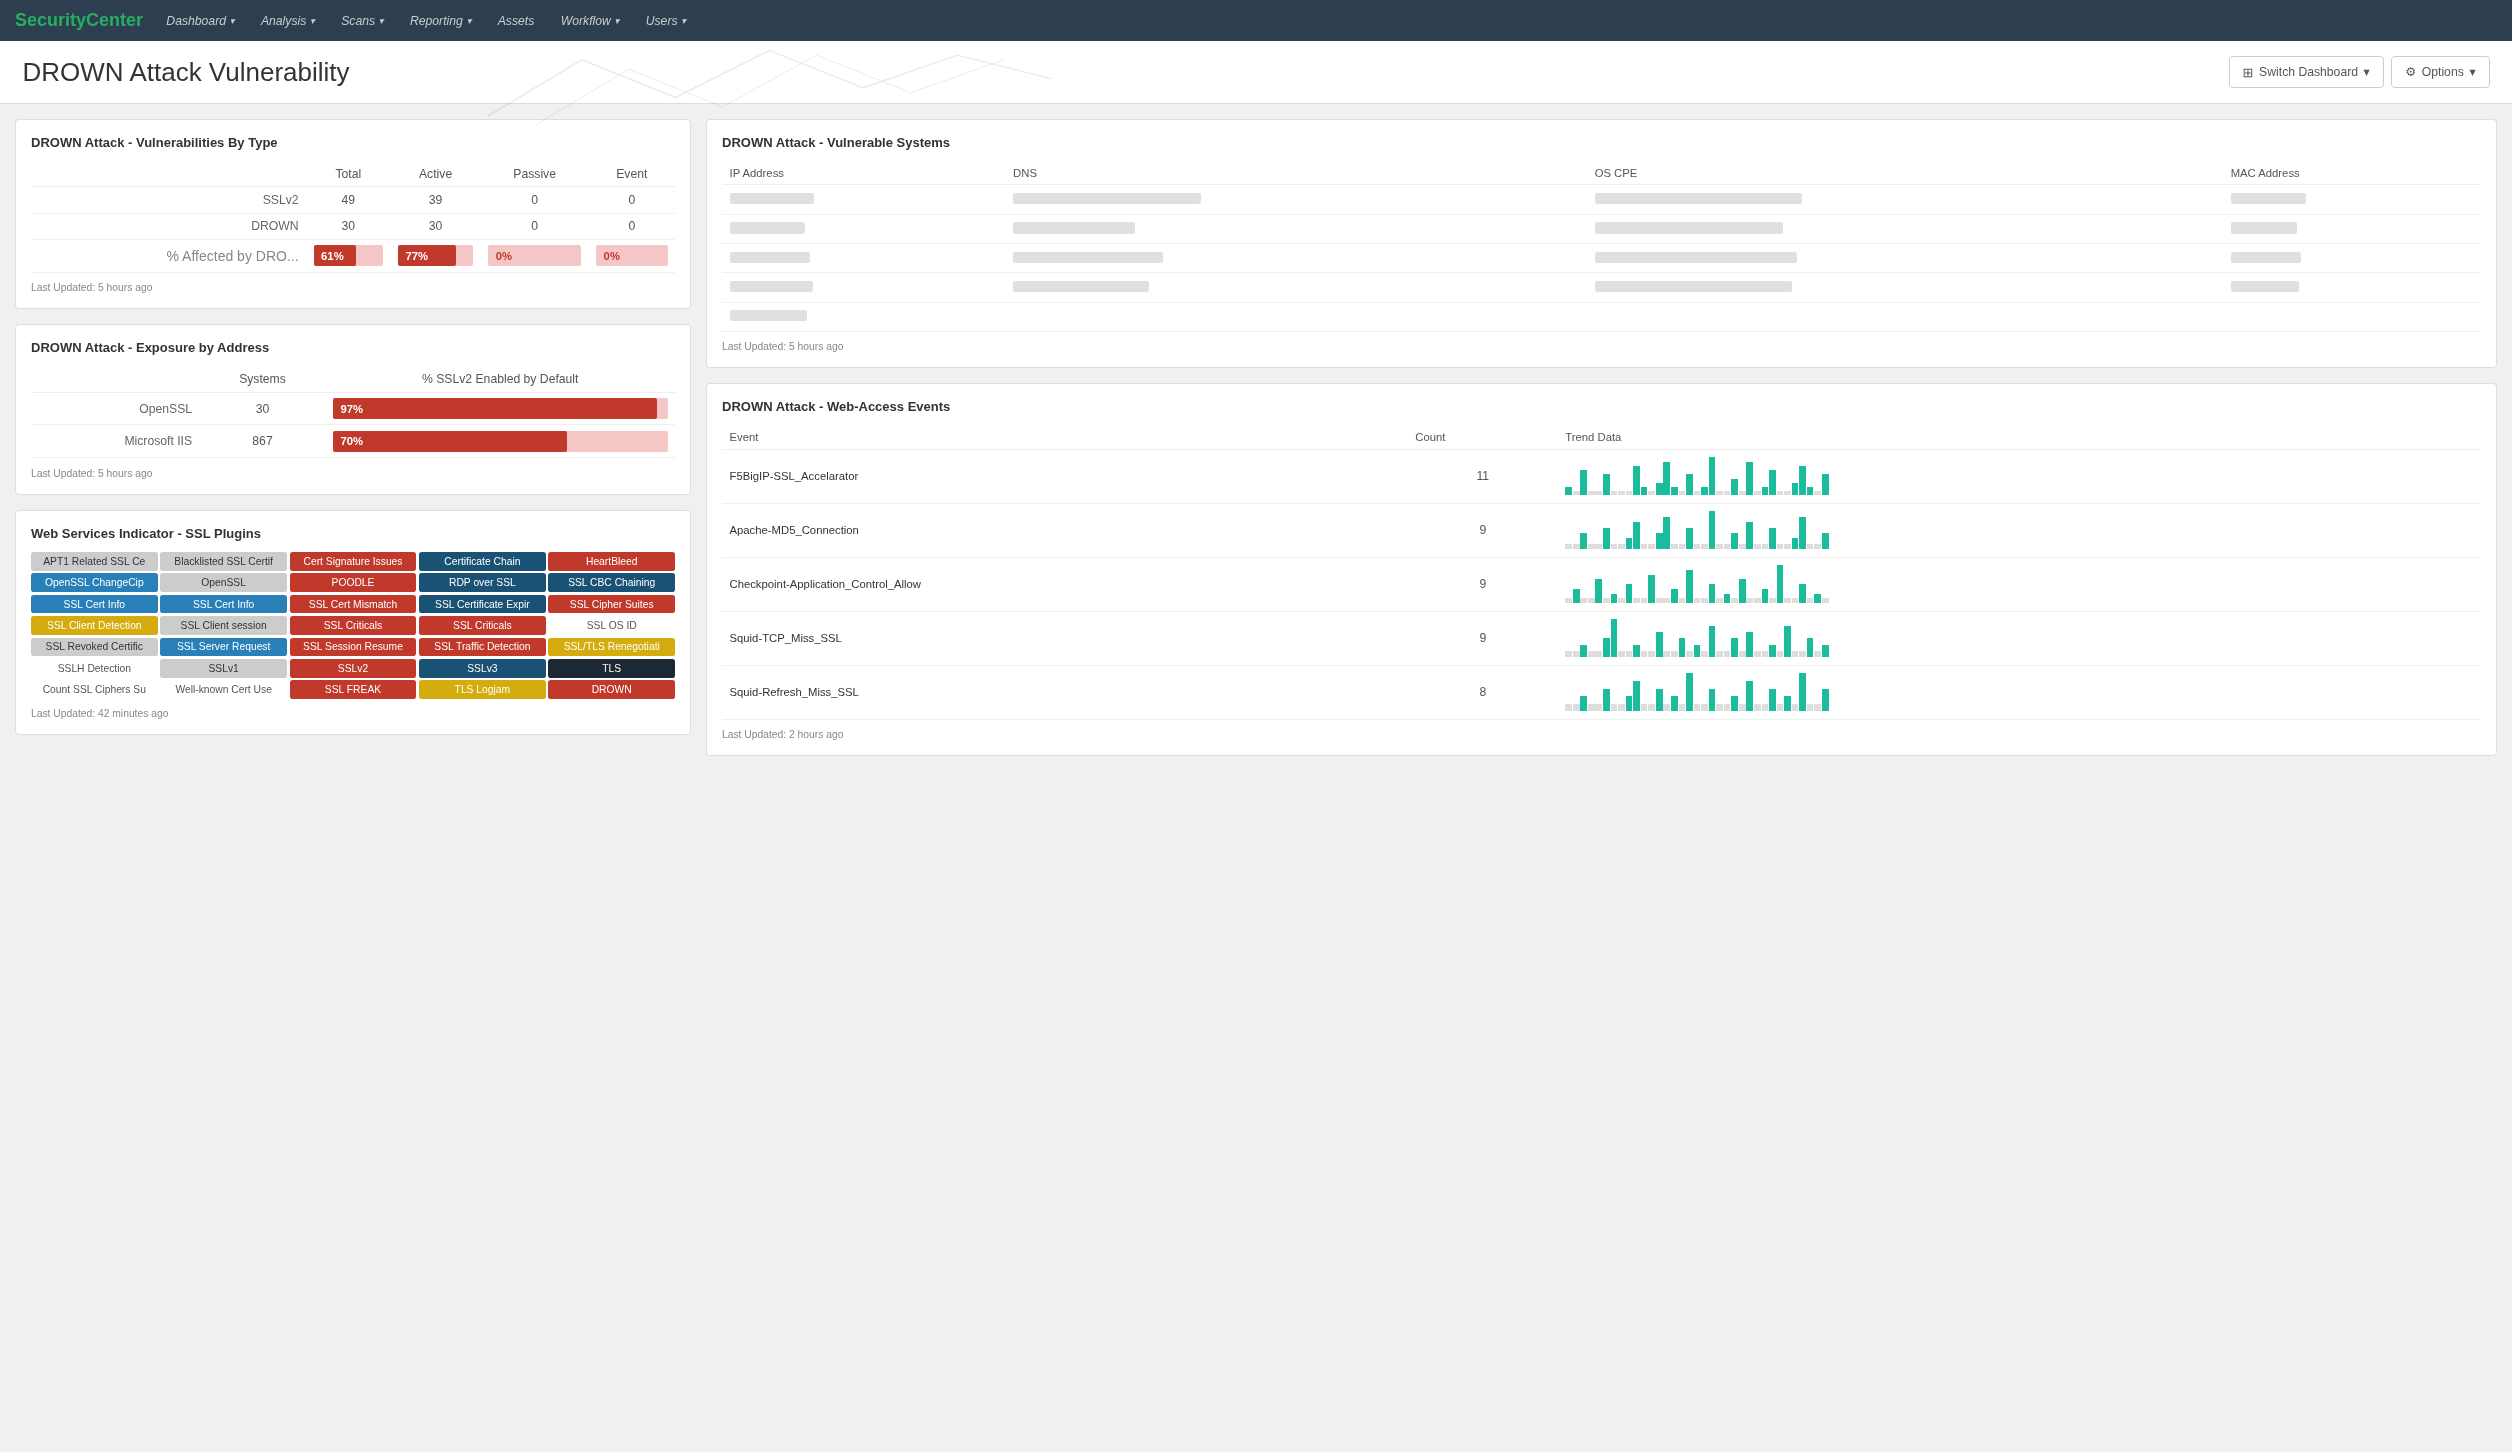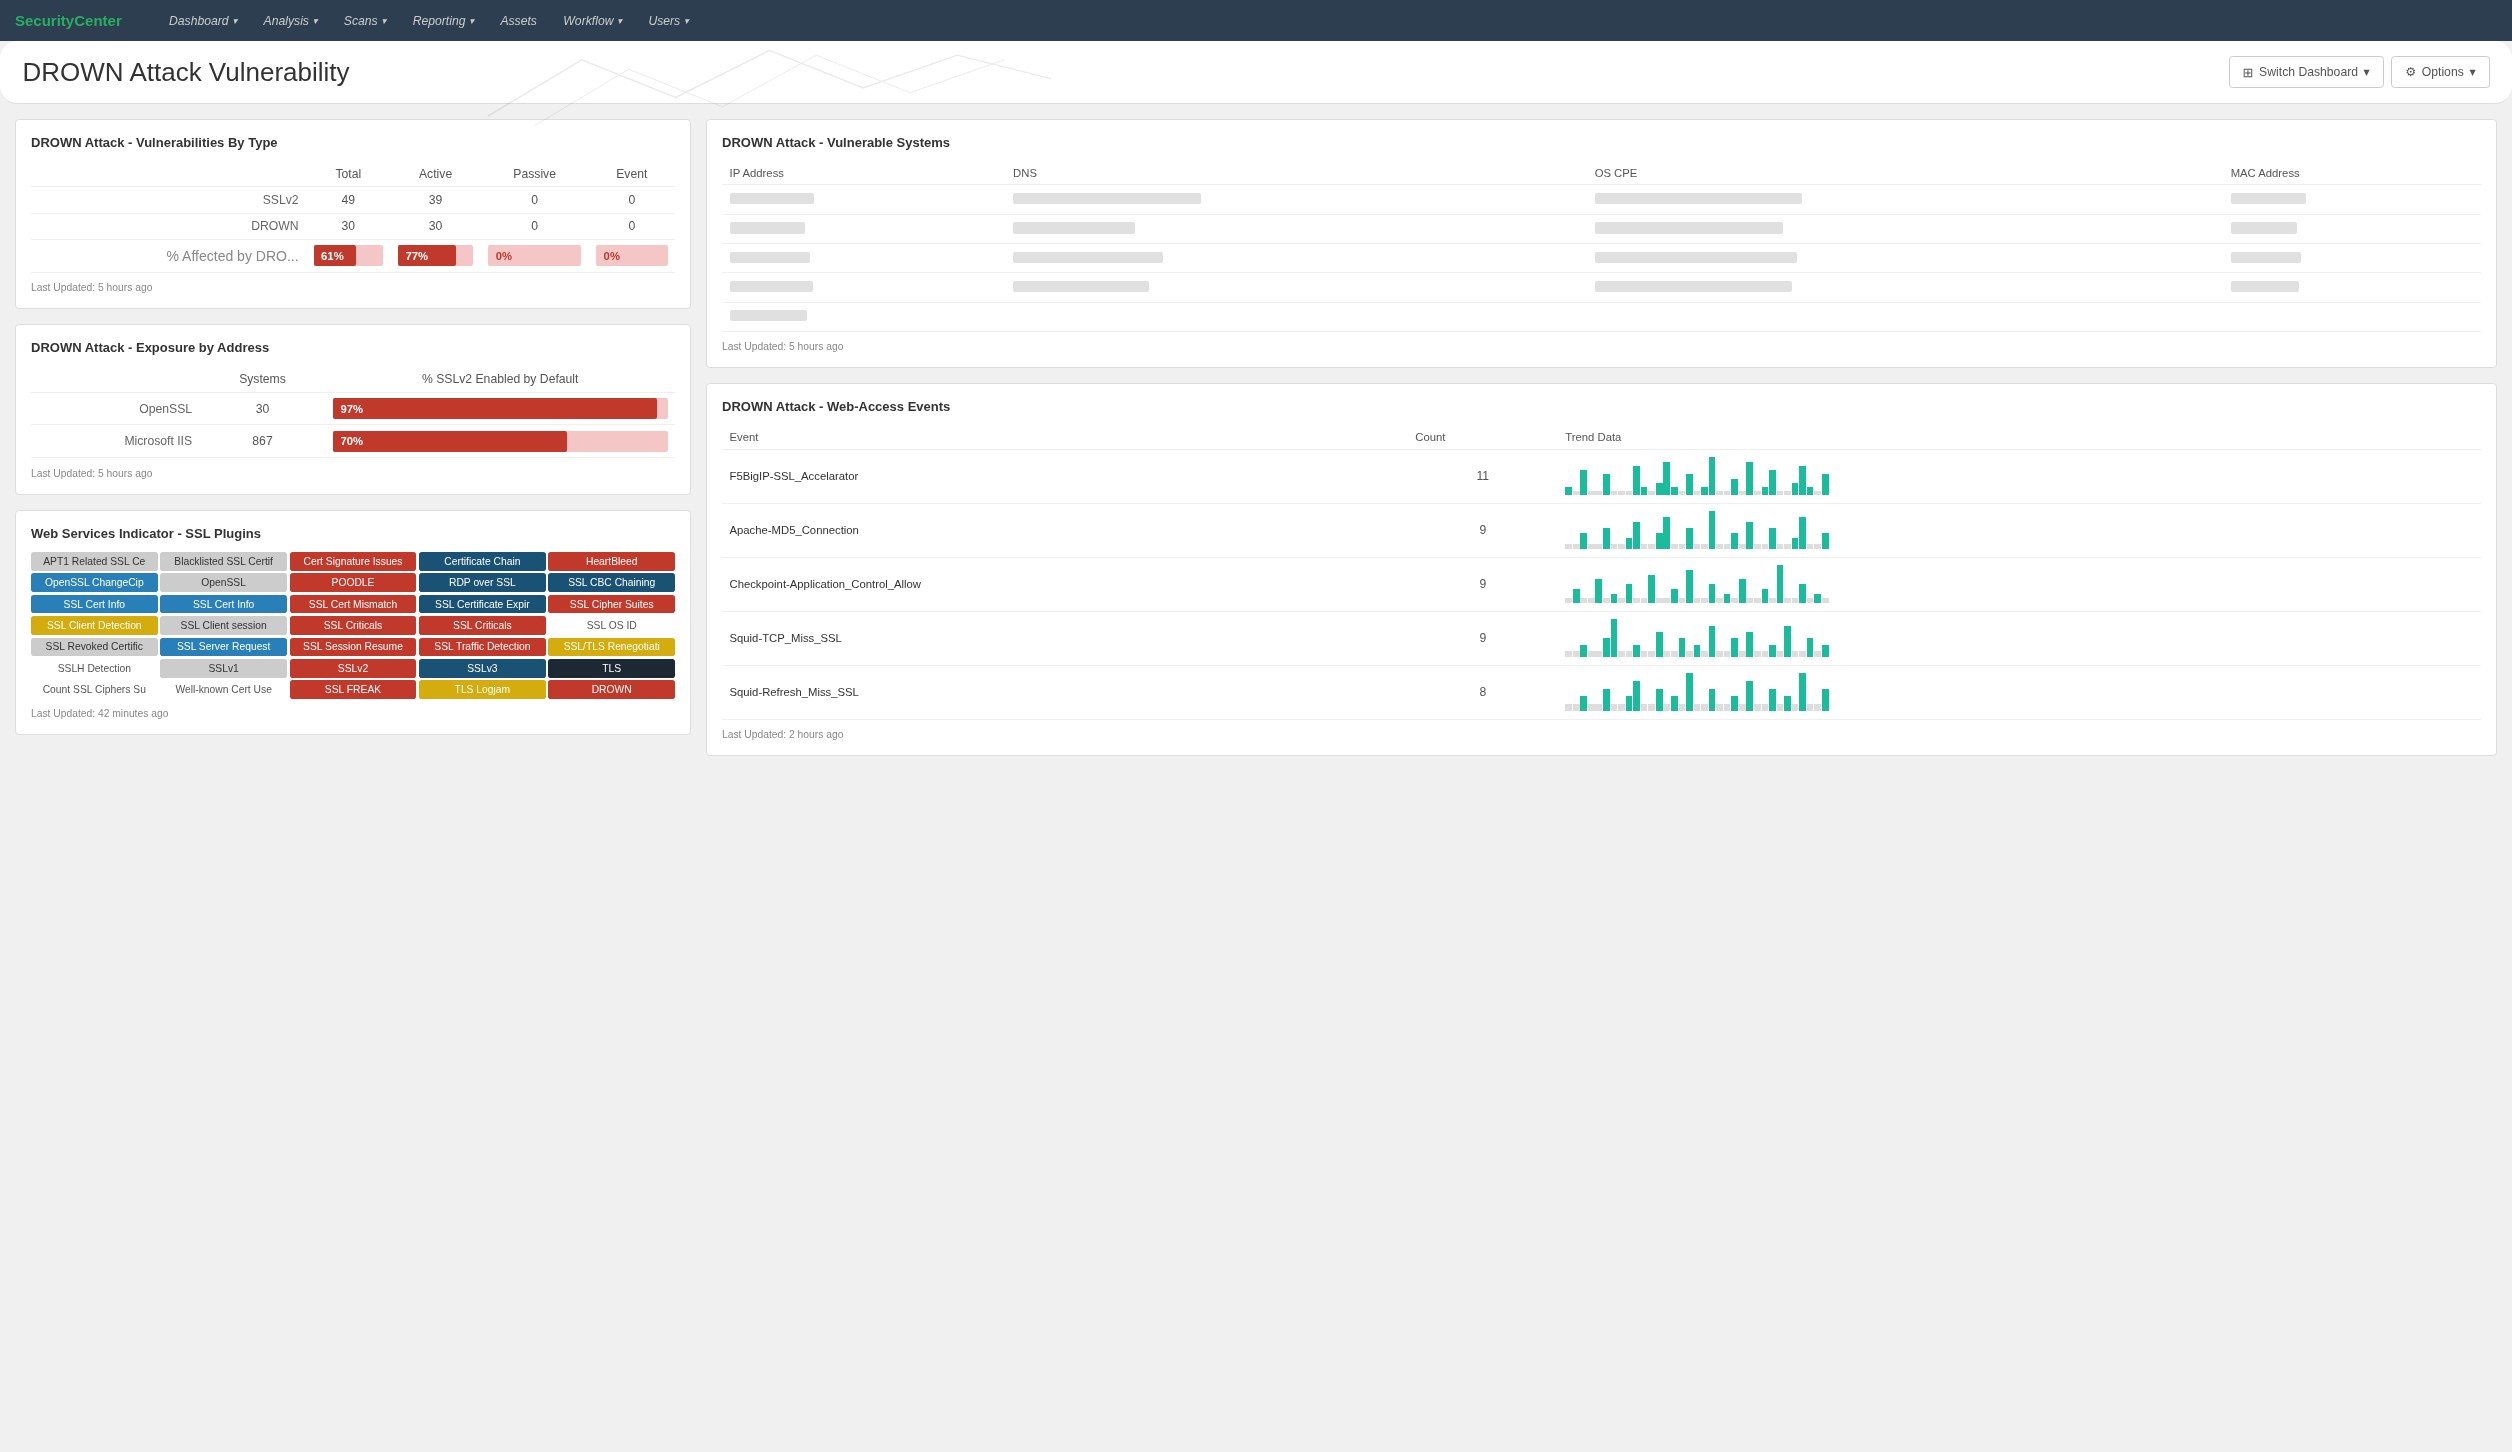--- a/index.html
+++ b/index.html
@@ -8,24 +8,24 @@
     
     .topnav {
       background: #2c3e50;
       color: #fff;
       display: flex;
       align-items: center;
       padding: 0 15px;
       height: 41px;
     }
     .topnav .brand {
-      font-size: 15px;
+      font-size: 18px;
       font-weight: bold;
       color: #fff;
-      margin-right: 36px;
+      margin-right: 12px;
       white-space: nowrap;
     }
     .topnav .brand span { color: #27ae60; }
     .nav-items { display: flex; gap: 3.8px; font-style: italic; }
     .nav-item {
       color: #ccc;
       padding: 5.6px 11.3px;
       cursor: pointer;
       font-size: 12.2px;
       display: flex;
@@ -256,21 +256,21 @@
       <span>Workflow</span>
       <span class="nav-arrow">▾</span>
     </div>
     <div class="nav-item">
       <span>Users</span>
       <span class="nav-arrow">▾</span>
     </div>
   </div>
 </nav>
 
-<div class="page-header" style="position:relative;border-radius:17px;">
+<div class="page-header" style="position:relative;">
   <h1 class="page-title">DROWN Attack Vulnerability</h1>
 
   <svg style="position:absolute;top:0;left:394px;right:0;width:657px;height:94px;opacity:0.12;pointer-events:none;" viewBox="0 0 700 100">
     <polyline points="100,80 200,20 300,60 400,10 500,50 600,15 700,40" fill="none" stroke="#555" stroke-width="1.5"></polyline>
     <polyline points="150,90 250,30 350,70 450,15 550,55 650,20" fill="none" stroke="#555" stroke-width="1"></polyline>
   </svg>
   <div class="header-buttons">
     <button class="btn">
       <span style="font-size:13px;">⊞</span>
       <span>Switch Dashboard</span>

